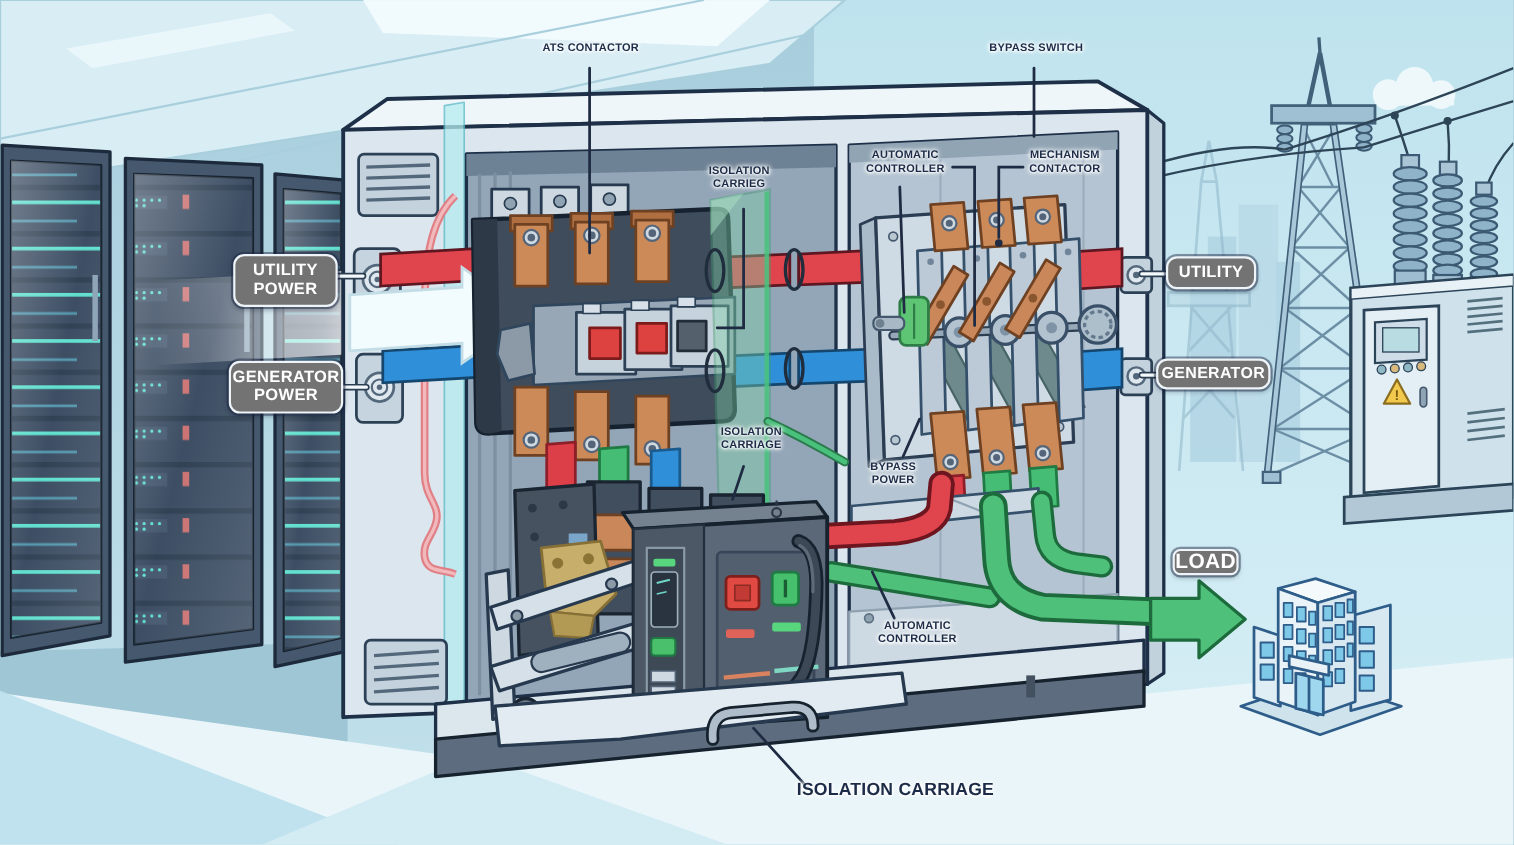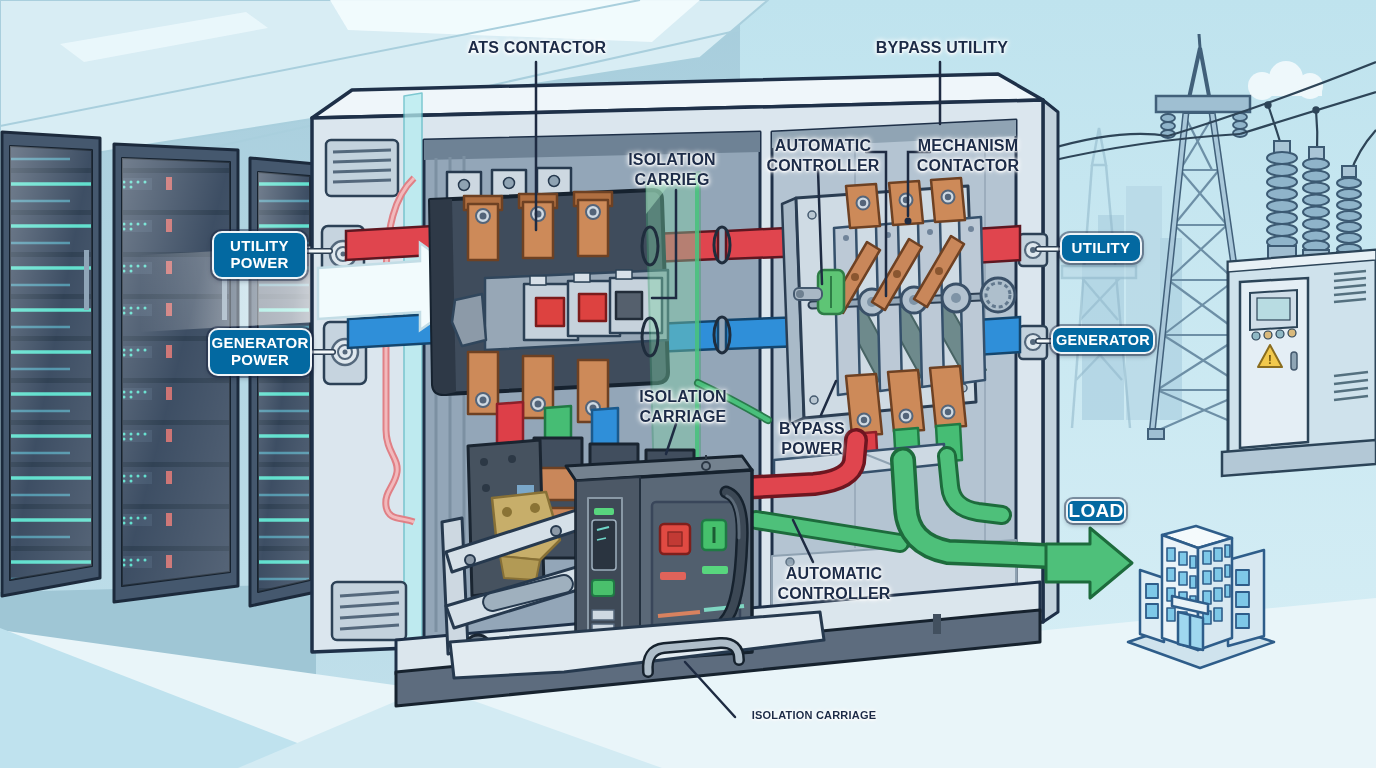--- a/index.html
+++ b/index.html
@@ -1,24 +1,24 @@
 <!DOCTYPE html>
 <html><head>
 <meta charset="utf-8">
 <style>
   html,body{margin:0;padding:0;background:#9dbecf;}
   #stage{position:relative;width:1376px;height:768px;overflow:hidden;
          font-family:"Liberation Sans",sans-serif;background:#c6e8f1;}
   #art{position:absolute;left:0;top:0;}
   .lbl{position:absolute;transform:translateX(-50%);text-align:center;
-       font-weight:700;color:#1c2b47;font-size:16px;line-height:1.22;
+       font-weight:700;color:#1c2b47;font-size:10px;line-height:1.22;
        letter-spacing:.2px;white-space:nowrap;
        text-shadow:0 0 6px #fff,0 0 5px #fff,0 0 3px #fff,0 1px 2px rgba(255,255,255,.9);}
-  .lbl.big{font-size:11px;}
-  .box{position:absolute;background:#0369a1;color:#fff;border:2.5px solid #eef4f8;
+  .lbl.big{font-size:16px;}
+  .box{position:absolute;background:#737373;color:#fff;border:2.5px solid #eef4f8;
        border-radius:10px;box-shadow:0 0 0 2px rgba(27,38,66,.45),0 2px 5px rgba(10,20,40,.35);
        display:flex;flex-direction:column;align-items:center;justify-content:center;
        font-weight:700;line-height:1.12;letter-spacing:.3px;box-sizing:border-box;}
 </style>
 </head>
 <body>
 
 <div id="stage">
 <svg id="art" width="1376" height="768" viewBox="0 0 1376 768">
   <defs>
@@ -641,21 +641,21 @@
       <line x1="1038" y1="249" x2="1062" y2="249"></line>
           <line x1="1038" y1="341" x2="1053" y2="341"></line>
     </g>
   </g>
 </svg>
 
 <div class="lbl" style="left:537px;top:38px;">
   <span>ATS CONTACTOR</span>
 </div>
 <div class="lbl" style="left:942px;top:38px;">
-  <span>BYPASS UTILITY</span>
+  <span>BYPASS SWITCH</span>
 </div>
 <div class="lbl" style="left:672px;top:150px;">
   <span style="display:block">ISOLATION</span>
   <span style="display:block">CARRIEG</span>
 </div>
 <div class="lbl" style="left:823px;top:136px;">
   <span style="display:block">AUTOMATIC</span>
   <span style="display:block">CONTROLLER</span>
 </div>
 <div class="lbl" style="left:968px;top:136px;">

